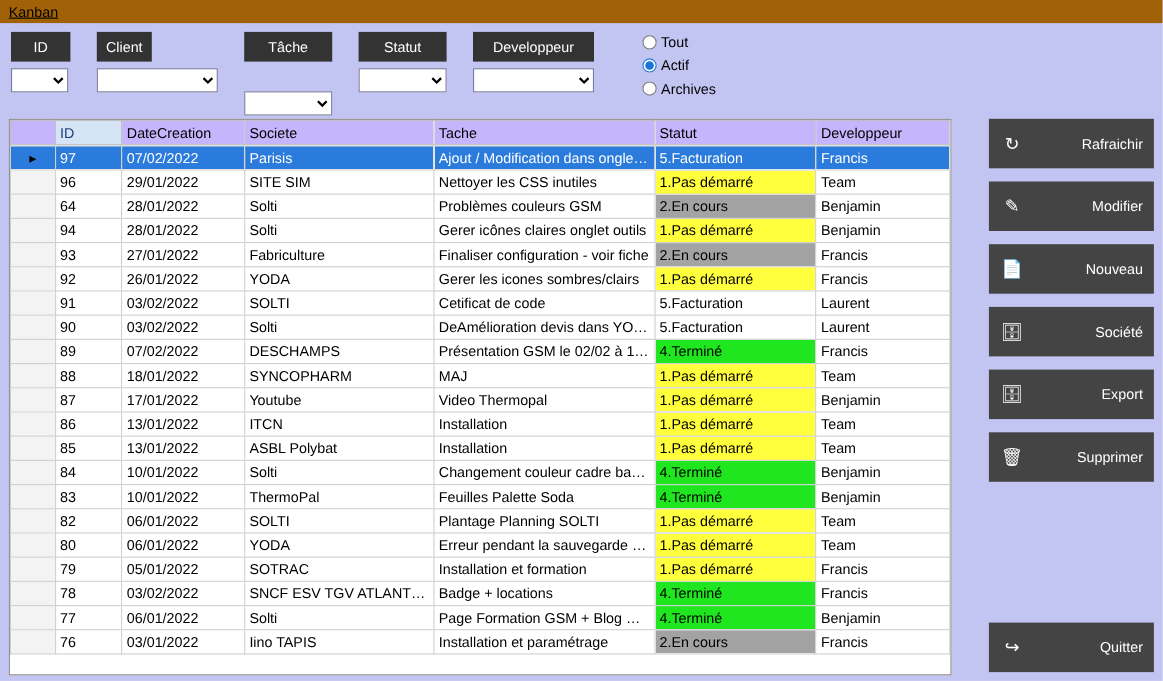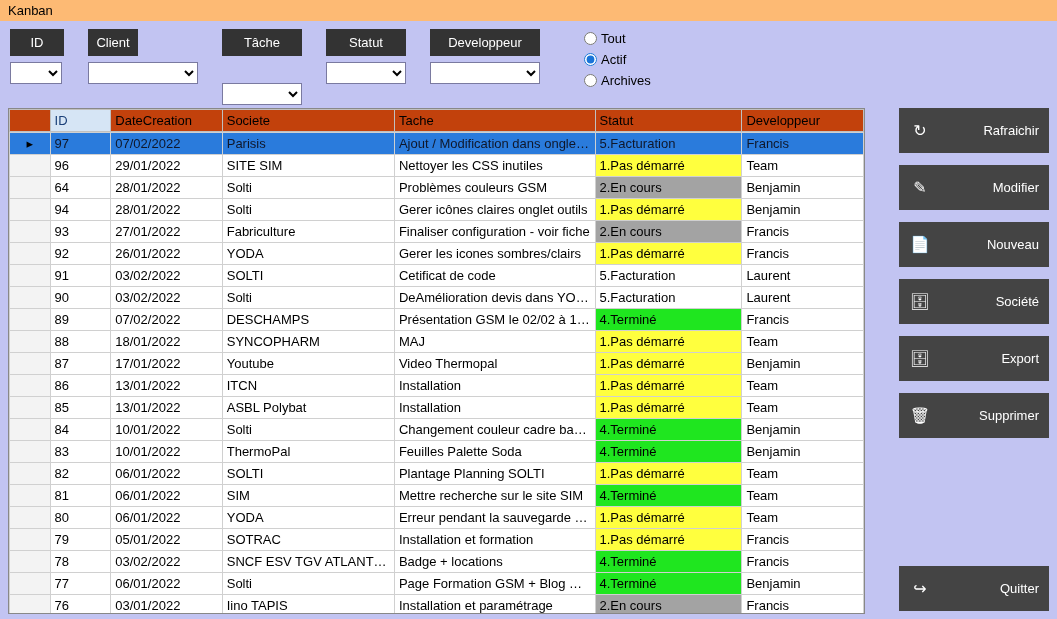--- a/index.html
+++ b/index.html
@@ -1,41 +1,41 @@
 <!DOCTYPE html>
 <html><head>
 <meta charset="utf-8">
 <style>
   * { box-sizing: border-box; font-family: "Segoe UI", Arial, sans-serif; }
   html, body { margin: 0; padding: 0; }
   body { width: 1057px; height: 619px; background: #c2c4f2; font-size: 12px; color: #000; position: relative; }
-  .title { background: #fdba74; padding: 3px 8px; font-size: 13px; }
+  .title { background: #a16207; padding: 3px 8px; font-size: 13px; text-decoration: underline; }
   .filter-bar { padding: 8px 0 0 10px; display: flex; gap: 0; align-items: flex-start; }
   .filter-col { display: flex; flex-direction: column; gap: 6px; align-items: flex-start; }
   .filter-btn {
     background: #333; color: #fff; border: none; height: 27px; font-size: 13px;
     display: flex; align-items: center; justify-content: center; cursor: pointer;
   }
   .filter-select {
     border: 1px solid #7a7aa0; background: #fff; height: 22px; font-size: 12px; padding: 0 2px;
   }
   .radio-group { padding: 2px 0 0 20px; display:flex; flex-direction:column; gap:6px; }
   .radio-row { display: flex; align-items: center; gap: 4px; font-size: 13px; }
   .radio-row input { accent-color: #1a74d8; margin:0; }
   .content { position: absolute; top: 108px; left: 8px; right: 192px; bottom: 5px; background: #c2c4f2; }
   .grid-wrap { position:absolute; inset:0; background:#fff; border:1px solid #888; display:flex; flex-direction:column; }
   table { border-collapse: collapse; width: 100%; table-layout: fixed; }
   thead th {
-    background: #c2410c; border: 1px solid #c0c0c0; text-align: left; padding: 3px 4px;
+    background: #c4b5fd; border: 1px solid #c0c0c0; text-align: left; padding: 3px 4px;
     font-weight: normal; font-size: 13px; height: 22px; position: sticky; top:0;
   }
   thead th.id-col { background: #d6e5f5; color: #1a3f78; }
   tbody td { border: 1px solid #d0d0d0; padding: 2px 4px; height: 22px; font-size: 13px; overflow:hidden; white-space:nowrap; text-overflow:ellipsis; }
   .row-marker { text-align:center; background:#f3f3f3; color:#000; }
-  tr.selected td { background: #2a7bdc !important; color: #0f172a; }
+  tr.selected td { background: #2a7bdc !important; color: #ffffff; }
   tr.selected .row-marker { color:#000; }
   .grid-body { overflow-y: scroll; flex:1; }
   .grid-body::-webkit-scrollbar { width: 16px; }
   .grid-body::-webkit-scrollbar-track { background: #eee; }
   .grid-body::-webkit-scrollbar-thumb { background: #bbb; }
   .sidebar { position: absolute; top: 108px; right: 8px; width: 150px; display: flex; flex-direction: column; gap: 12px; }
   .side-btn {
     background: #444; color: #fff; border: none; height: 45px; width: 150px;
     display: flex; align-items: center; justify-content: space-between; padding: 0 10px 0 10px;
     font-size: 13px; cursor: pointer;
@@ -264,29 +264,20 @@
               <td class="row-marker"></td>
               <td>82</td>
               <td>06/01/2022</td>
               <td>SOLTI</td>
               <td>Plantage Planning SOLTI</td>
               <td class="status-1">1.Pas démarré</td>
               <td>Team</td>
             </tr>
             <tr>
               <td class="row-marker"></td>
-              <td>81</td>
-              <td>06/01/2022</td>
-              <td>SIM</td>
-              <td>Mettre recherche sur le site SIM</td>
-              <td class="status-4">4.Terminé</td>
-              <td>Team</td>
-            </tr>
-            <tr>
-              <td class="row-marker"></td>
               <td>80</td>
               <td>06/01/2022</td>
               <td>YODA</td>
               <td>Erreur pendant la sauvegarde vers</td>
               <td class="status-1">1.Pas démarré</td>
               <td>Team</td>
             </tr>
             <tr>
               <td class="row-marker"></td>
               <td>79</td>

